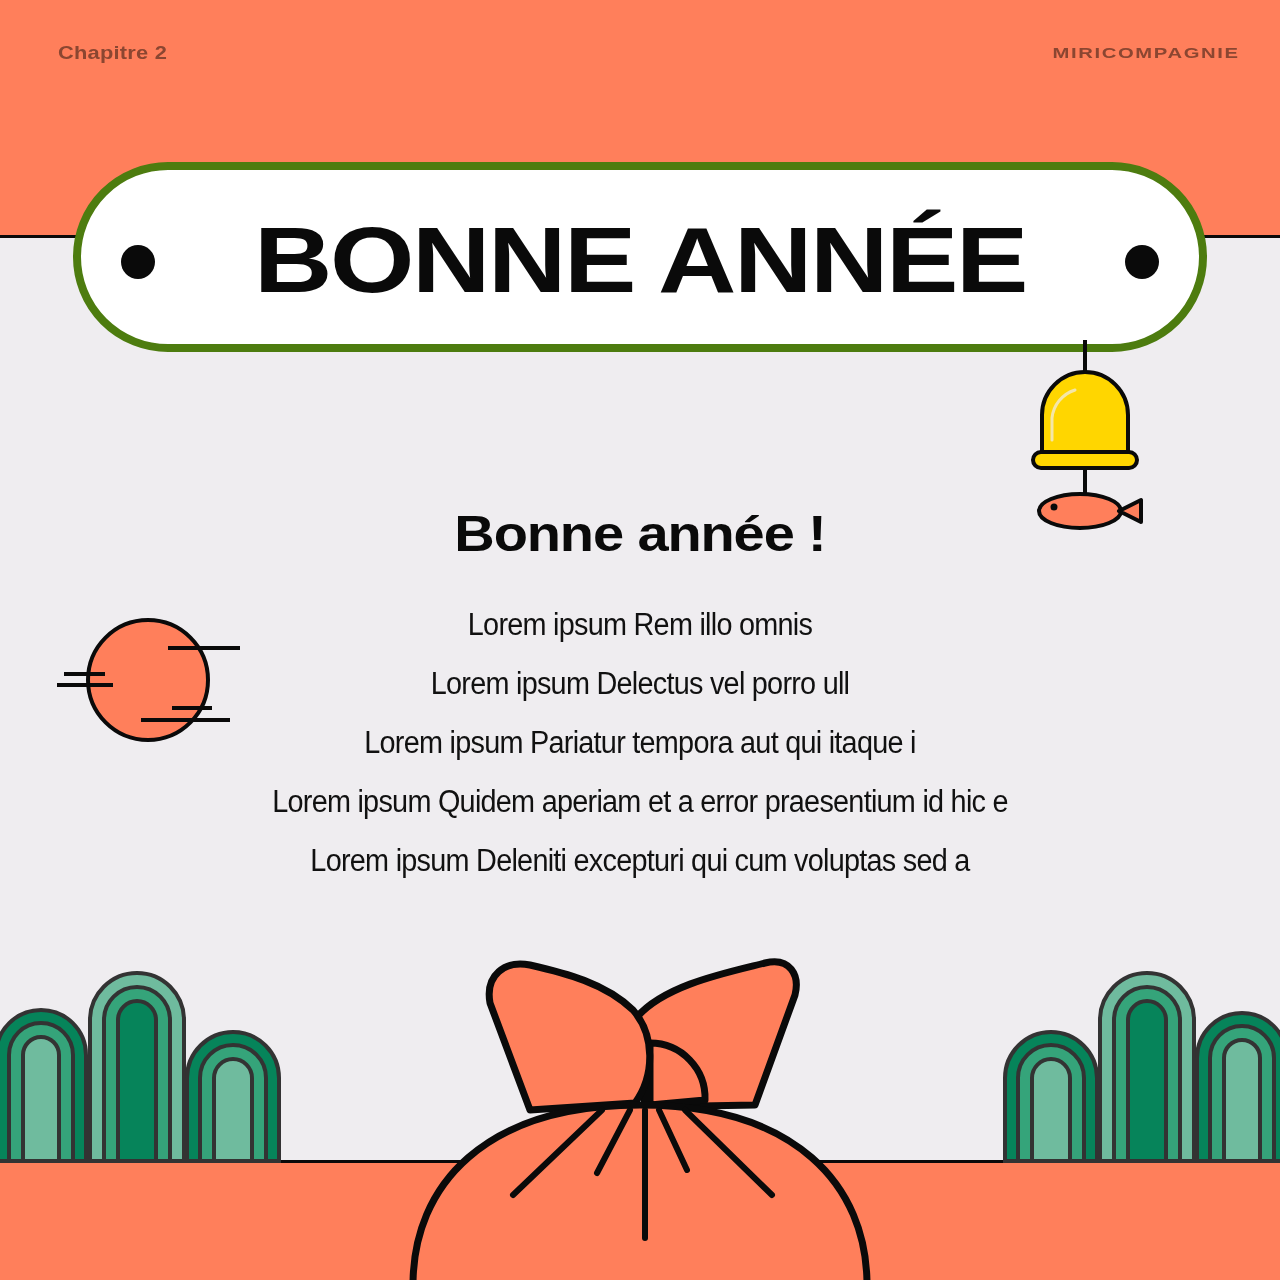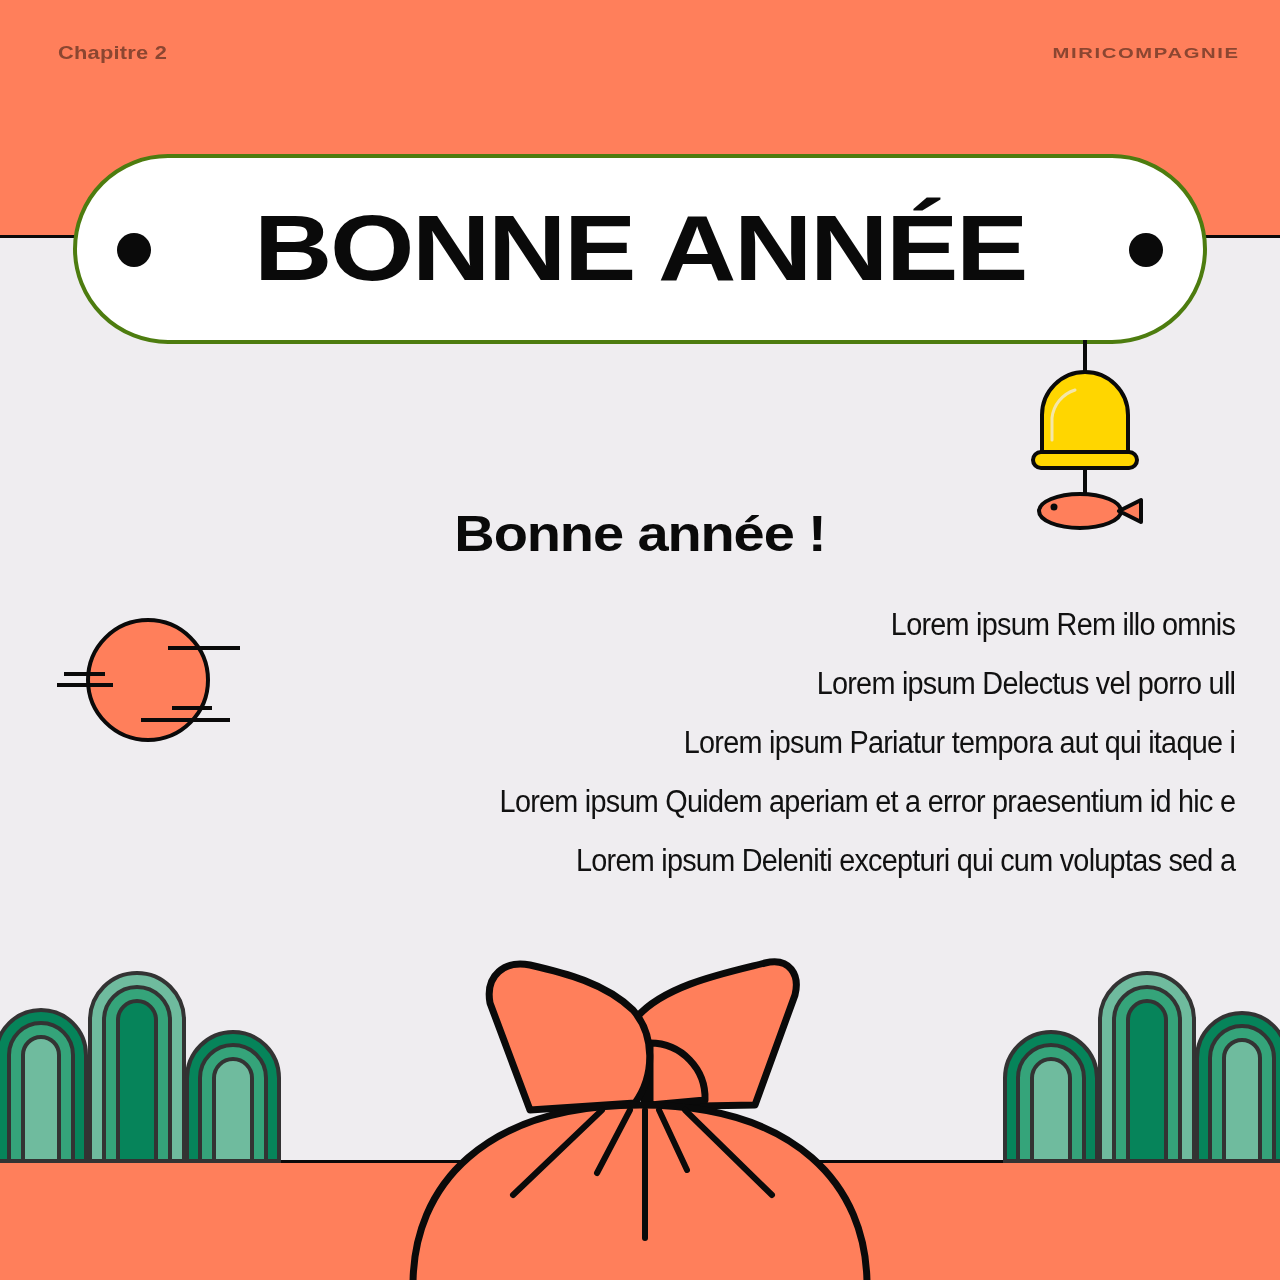--- a/index.html
+++ b/index.html
@@ -2,27 +2,27 @@
 <html><head>
 <meta charset="utf-8">
 <style>
   * { margin: 0; padding: 0; box-sizing: border-box; }
   html, body { width: 1280px; height: 1280px; overflow: hidden; }
   body { position: relative; background: #efedf0; font-family: "Liberation Sans", sans-serif; }
   .top-band { position: absolute; left: 0; top: 0; width: 1280px; height: 238px; background: #ff7f5b; border-bottom: 3px solid #0a0a0a; }
   .bottom-band { position: absolute; left: 0; top: 1160px; width: 1280px; height: 120px; background: #ff7f5b; border-top: 3px solid #0a0a0a; }
   .header-left { position: absolute; left: 58px; top: 42px; font-size: 19px; font-weight: 900; color: #8b4631; letter-spacing: 0.2px; transform: scaleX(1.15); transform-origin: left center; }
   .header-right { position: absolute; right: 40px; top: 44px; font-size: 15px; font-weight: 900; color: #8b4631; letter-spacing: 1.2px; transform: scaleX(1.35); transform-origin: right center; }
-  .pill { position: absolute; left: 73px; top: 154px; width: 1134px; height: 190px; background: #ffffff; border: 4px solid #4d7c0f; border-radius: 95px; }
+  .pill { position: absolute; left: 73px; top: 162px; width: 1134px; height: 190px; background: #ffffff; border: 8px solid #4d7c0f; border-radius: 95px; }
   .pill .dot { position: absolute; top: 75px; width: 34px; height: 34px; border-radius: 50%; background: #0a0a0a; }
   .pill .dot.l { left: 40px; }
   .pill .dot.r { right: 40px; }
   .title { position: absolute; left: 0; right: 0; top: 38px; text-align: center; font-size: 92px; font-weight: 900; color: #0a0a0a; letter-spacing: -2px; transform: scaleX(1.18); }
   .subtitle { position: absolute; left: 0; width: 1280px; top: 505px; text-align: center; font-size: 50px; font-weight: 900; color: #0a0a0a; letter-spacing: -1px; transform: scaleX(1.12); }
-  .lines { position: absolute; left: 0; width: 1280px; top: 602px; text-align: right; }
+  .lines { position: absolute; left: 0; width: 1280px; top: 602px; text-align: center; }
   .lines .line { font-size: 31px; color: #111; height: 59px; line-height: 46px; letter-spacing: -0.8px; transform: scaleX(0.93); }
   svg { position: absolute; overflow: visible; }
 </style>
 </head>
 <body>
 
 <div class="top-band"></div>
 <div class="bottom-band"></div>
 
 <div class="header-left">Chapitre 2</div>

